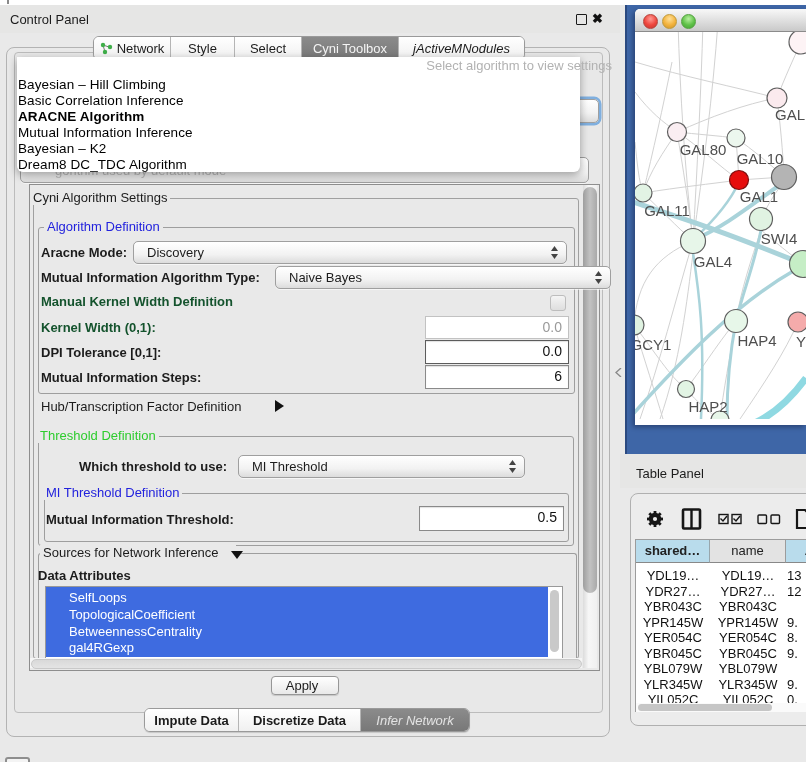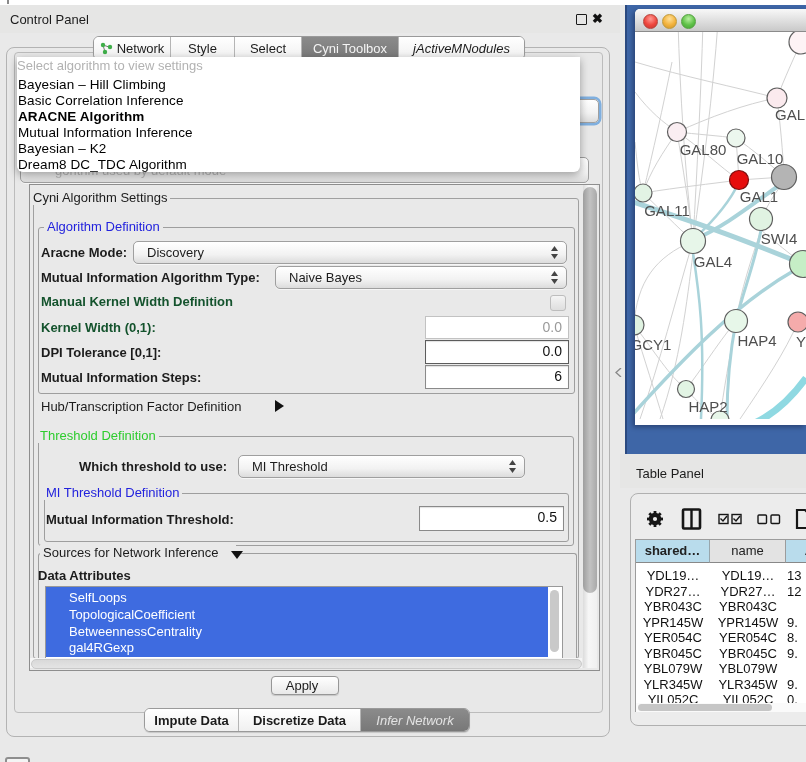--- a/index.html
+++ b/index.html
@@ -61,21 +61,21 @@
 <div class="ab lbl bold" style="left:41px;top:245px;">Aracne Mode:</div>
 <div class="combo" style="left:133px;top:241px;width:432px;height:21px;">
   <div class="ct">Discovery</div>
   <svg class="spin" viewBox="0 0 9 15">
       <path d="M4.5 1 L8 6 L1 6 Z" fill="#444"></path>
       <path d="M4.5 14 L1 9 L8 9 Z" fill="#444"></path>
     </svg>
 </div>
 
 <div class="ab lbl bold" style="left:41px;top:270px;">Mutual Information Algorithm Type:</div>
-<div class="combo" style="left:275px;top:266px;width:290px;height:21px;">
+<div class="combo" style="left:275px;top:266px;width:290px;height:21px;padding-left:44px;">
   <div class="ct">Naive Bayes</div>
   <svg class="spin" viewBox="0 0 9 15">
       <path d="M4.5 1 L8 6 L1 6 Z" fill="#444"></path>
       <path d="M4.5 14 L1 9 L8 9 Z" fill="#444"></path>
     </svg>
 </div>
 
 <div class="ab lbl bold gray" style="left:41px;top:294px;">Manual Kernel Width Definition</div>
 <div class="ab" style="left:550px;top:295px;width:14px;height:14px;background:linear-gradient(#f4f4f4,#dedede);border:1px solid #bdbdbd;border-radius:3px;"></div>
 
@@ -152,21 +152,21 @@
         <circle cx="10" cy="5" r="2.2" fill="#3fae49"></circle>
         <circle cx="5" cy="10" r="2.2" fill="#3fae49"></circle>
     </svg>Network</div>
   <div class="s" style="width:63px;">Style</div>
   <div class="s" style="width:66px;">Select</div>
   <div class="s sel" style="width:96px;">Cyni Toolbox</div>
   <div class="s" style="width:125px;">jActiveMNodules</div>
 </div>
 
 <div class="ab" style="left:17px;top:57px;width:563px;height:115px;background:#ffffff;border-radius:0 0 6px 6px;box-shadow:0 3px 8px rgba(0,0,0,.35);"></div>
-<div class="ab" style="left:17px;top:58px;width:595px;text-align:left;font-size:13px;color:#b2b2b2;">Select algorithm to view settings</div>
+<div class="ab" style="left:17px;top:58px;width:595px;text-align:right;font-size:13px;color:#b2b2b2;">Select algorithm to view settings</div>
 <div class="ab" style="left:18px;top:77px;font-size:13.5px;color:#000;line-height:16px;letter-spacing:0.1px;">
 Bayesian – Hill Climbing<br>
 Basic Correlation Inference<br>
 <span class="bold">ARACNE Algorithm</span><br>
 Mutual Information Inference<br>
 Bayesian – K2<br>
 Dream8 DC_TDC Algorithm
 </div>
 
 <svg class="ab" style="left:615px;top:368px;" width="7" height="9" viewBox="0 0 7 9">

